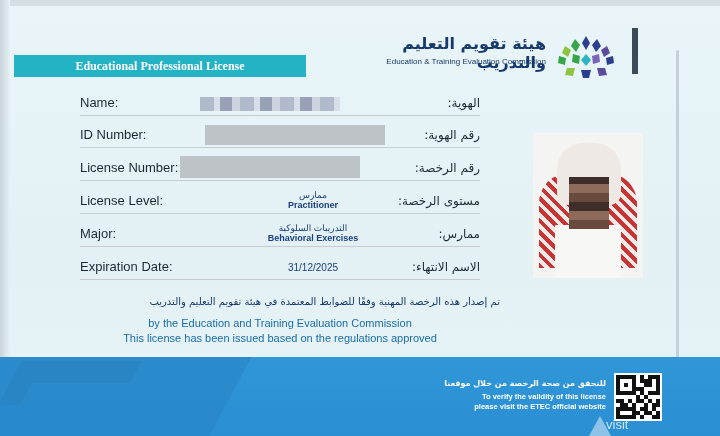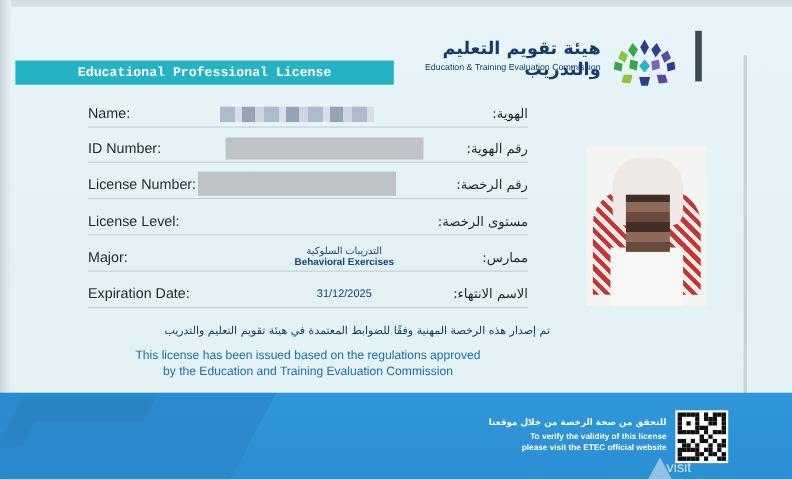--- a/index.html
+++ b/index.html
@@ -18,24 +18,24 @@
     .top-strip { position: absolute; left: 0; top: 0; width: 720px; height: 6px; background: #d4dde2; }
 
     
     .title-ar-bar {
       position: absolute; left: 14px; top: 29px; width: 320px; height: 26px;
       background: #1f4e9c; color: #fff;
       display: flex; align-items: center; justify-content: center;
       font-size: 16px; font-weight: bold; direction: rtl;
     }
     .title-en-bar {
-      position: absolute; left: 14px; top: 55px; width: 344px; height: 22px;
+      position: absolute; left: 14px; top: 55px; width: 292px; height: 22px;
       background: #23b3c4; color: #fff;
       display: flex; align-items: center; justify-content: center;
-      font-family: Liberation Mono, monospace; font-size: 12px; font-weight: bold;
+      font-family: Liberation Serif, serif; font-size: 12px; font-weight: bold;
     }
 
     
     .org-ar {
       position: absolute; left: 356px; top: 34px; width: 190px; text-align: right;
       direction: rtl; color: #173a6b; font-size: 16px; font-weight: bold;
     }
     .org-en {
       position: absolute; left: 336px; top: 57px; width: 210px; text-align: right;
       color: #173a6b; font-family: "Liberation Sans", sans-serif; font-size: 8px;
@@ -189,20 +189,24 @@
     <span class="redact redact-id"></span>
     <span class="field-label-ar">رقم الهوية:</span>
   </div>
   <div class="field-row" style="top:153px">
     <span class="field-label-en">License Number:</span>
     <span class="redact redact-lic"></span>
     <span class="field-label-ar">رقم الرخصة:</span>
   </div>
   <div class="field-row" style="top:186px">
     <span class="field-label-en">License Level:</span>
+    <span class="field-value">
+      <span class="value-ar">ممارس</span>
+      <span class="value-en">Practitioner</span>
+    </span>
     <span class="field-label-ar">مستوى الرخصة:</span>
   </div>
   <div class="field-row" style="top:219px">
     <span class="field-label-en">Major:</span>
     <span class="field-value">
       <span class="value-ar">التدريبات السلوكية</span>
       <span class="value-en">Behavioral Exercises</span>
     </span>
     <span class="field-label-ar">ممارس:</span>
   </div>
@@ -214,22 +218,22 @@
 
   <div class="photo">
     <div class="ghutra"></div>
     <div class="head"></div>
     <div class="thobe"></div>
     <div class="face"></div>
   </div>
 
   <div class="stmt-ar">تم إصدار هذه الرخصة المهنية وفقًا للضوابط المعتمدة في هيئة تقويم التعليم والتدريب</div>
   <div class="stmt-en">
+    <div>by the Education and Training Evaluation Commission</div>
     <div>This license has been issued based on the regulations approved</div>
-    <div>by the Education and Training Evaluation Commission</div>
   </div>
 
   <div class="footer">
     <div class="footer-shape-a"></div>
     <div class="footer-shape-b"></div>
     <div class="verify-ar">للتحقق من صحة الرخصة من خلال موقعنا</div>
     <div class="verify-en">
       <div>To verify the validity of this license</div>
       <div>please visit the ETEC official website</div>
     </div>

